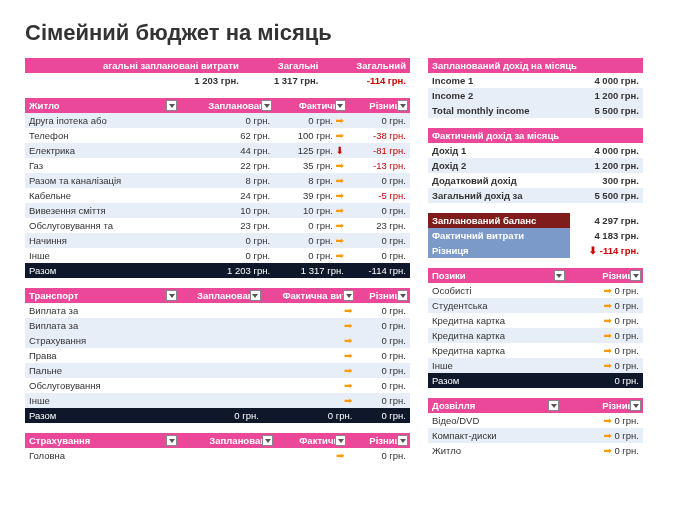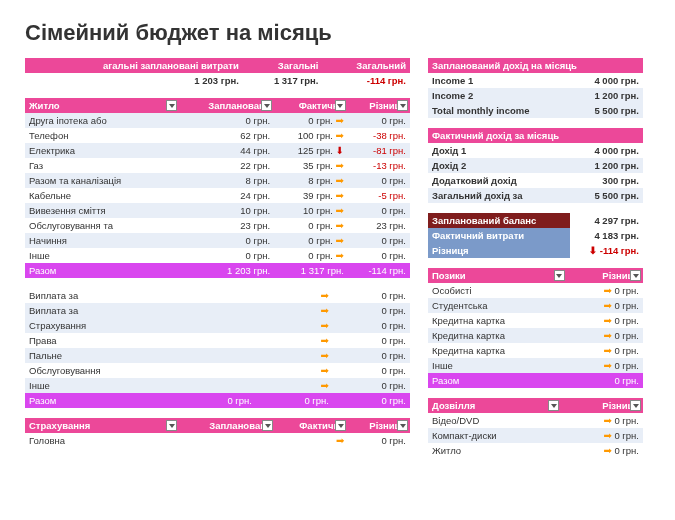--- a/index.html
+++ b/index.html
@@ -4,21 +4,21 @@
 <style>
 *{margin:0;padding:0;box-sizing:border-box}
 body{font-family:Arial,sans-serif;font-size:10px;background:#fff;width:675px;padding:20px 25px}
 .title{font-size:22px;font-weight:bold;color:#333;margin-bottom:12px}
 .cols{display:flex;gap:18px}
 .left{width:385px}
 .right{width:215px}
 table{width:100%;border-collapse:collapse;margin-bottom:10px}
 td,th{padding:2px 4px;text-align:left;font-size:9.5px;color:#333;white-space:nowrap;overflow:hidden}
 .hdr td,.hdr th{background:#ec4899;color:#fff;font-weight:bold;position:relative}
-.hdr2 td,.hdr2 th{background:#d946ef;color:#fff;font-weight:normal;position:relative}
+.hdr2 td,.hdr2 th{background:#0f172a;color:#fff;font-weight:normal;position:relative}
 tr.alt td{background:#e8eef7}
 tr.norm td{background:#fff}
 .r{text-align:right}
 .neg{color:#c00}
 .b{font-weight:bold}
 .dd{display:inline-block;width:11px;height:11px;background:#fff;border:1px solid #888;position:absolute;right:2px;top:2px}
 .dd::after{content:"";display:block;width:0;height:0;border-left:3px solid transparent;border-right:3px solid transparent;border-top:4px solid #555;margin:3px auto 0}
 th{position:relative}
 .arrow-r{color:#f90;font-size:10px}
 .arrow-d{color:#c00;font-size:10px}
@@ -119,20 +119,26 @@
           <tr class="hdr2">
             <td>Разом</td>
             <td class="r">1 203 грн.</td>
             <td class="r">1 317 грн.</td>
             <td class="r">-114 грн.</td>
           </tr>
         </tbody>
       </table>
 <table id="transport">
         <tbody>
+          <tr class="hdr">
+            <th>Транспорт<span class="dd"></span></th>
+            <th class="r">Запланована<span class="dd"></span></th>
+            <th class="r">Фактична витр<span class="dd"></span></th>
+            <th class="r">Різниця<span class="dd"></span></th>
+          </tr>
           <tr class="norm">
             <td class="cell-lbl">Виплата за</td>
             <td class="r"></td>
             <td class="r"> <span class="arrow-r">➡</span></td>
             <td class="r">0 грн.</td>
           </tr>
           <tr class="alt">
             <td class="cell-lbl">Виплата за</td>
             <td class="r"></td>
             <td class="r"> <span class="arrow-r">➡</span></td>

